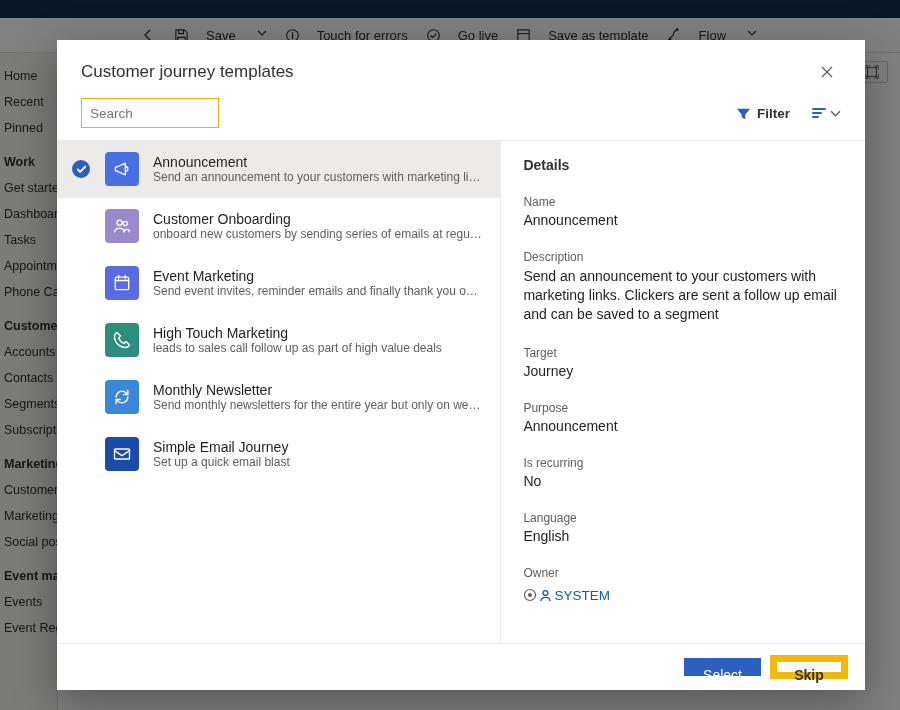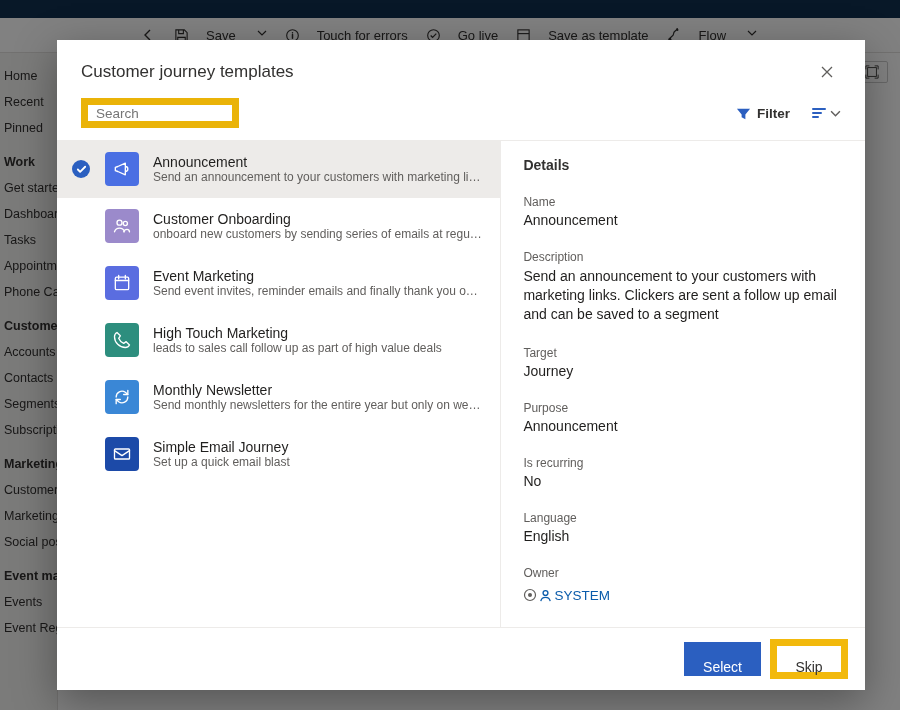--- a/index.html
+++ b/index.html
@@ -20,21 +20,21 @@
   .bg-designer-strip .pill { background:#fff; border:1px solid #ccc; padding:3px 8px; border-radius:2px; display:flex; align-items:center; gap:6px;}
 
   
   .scrim { position: absolute; inset: 0; background: rgba(0,0,0,0.35); }
   .modal { position: absolute; left: 57px; top: 40px; right: 35px; bottom: 20px; background: #fff; box-shadow: 0 12px 40px rgba(0,0,0,0.35); display: flex; flex-direction: column; }
   .modal-header { padding: 18px 24px 8px 24px; display: flex; align-items: center; justify-content: space-between; }
   .modal-title { font-size: 17px; font-weight: 400; color: #323130; }
   .close-btn { width: 28px; height: 28px; display:flex; align-items:center; justify-content:center; cursor:pointer; color:#605e5c; }
 
   .modal-controls { padding: 4px 24px 12px 24px; display:flex; align-items:center; justify-content:space-between; }
-  .search-box { width: 158px; height: 30px; border:7px solid #eab308; display:flex; align-items:center; padding: 7px 8px; }
+  .search-box { width: 138px; height: 30px; border:1px solid #eab308; display:flex; align-items:center; padding: 7px 8px; }
   .search-box input { border:none; outline:none; flex:1; font-size:13.5px; color:#323130; background:transparent; }
   .controls-right { display:flex; align-items:center; gap:22px; font-size:13.5px; color:#323130; }
   .filter-btn { display:flex; align-items:center; gap:6px; cursor:pointer; font-weight:600; }
   .sort-btn { display:flex; align-items:center; gap:2px; cursor:pointer; }
 
   .modal-body { flex:1; display:flex; border-top:1px solid #edebe9; min-height:0; }
   .template-list { flex: 1 1 55%; overflow-y:auto; border-right:1px solid #edebe9; }
   .tpl-row { display:flex; align-items:center; gap:14px; padding:11px 18px 11px 14px; cursor:pointer; border-bottom:1px solid transparent; }
   .tpl-row.selected { background:#edebe9; }
   .tpl-check { width:20px; display:flex; justify-content:center; }
@@ -44,23 +44,23 @@
   .tpl-title { font-size:14px; color:#201f1e; }
   .tpl-desc { font-size:12px; color:#605e5c; white-space:nowrap; overflow:hidden; text-overflow:ellipsis; }
 
   .details-pane { flex: 1 1 45%; padding: 16px 22px; overflow-y:auto; font-size:13.5px; color:#323130; }
   .details-pane h3 { font-size:14px; font-weight:600; margin-bottom:14px; }
   .detail-label { font-size:12px; color:#605e5c; margin-top:22px; }
   .detail-value { font-size:14px; color:#201f1e; margin-top:3px; }
   .owner-row { display:flex; align-items:center; gap:1px; margin-top:8px; color:#0b5cab; font-size:13.5px; }
 
   .modal-footer { border-top:1px solid #edebe9; padding:14px 20px; display:flex; justify-content:flex-end; gap:12px; }
-  .btn { min-width:72px; height:16px; padding:16px 18px; font-size:14px; border:1px solid transparent; cursor:pointer; }
+  .btn { min-width:72px; height:16px; padding:8px 18px; font-size:14px; border:1px solid transparent; cursor:pointer; }
   .btn-primary { background:#2b5fc0; color:#fff; }
-  .btn-secondary { background:#fff; color:#323130; border:1px solid #8a8886; }
+  .btn-secondary { background:#fff; color:#323130; border:1px solid #8a8886;font-weight:bold; }
   .btn-highlight { box-shadow: 0 0 0 3px #f2b90c inset, 0 0 0 3px #f2b90c; border-color:#f2b90c; }
 
   
   .c-blue   { background:#4a6fe3; } 
   .c-purple { background:#9b8acb; }
   .c-indigo { background:#5a6de0; }
   .c-teal   { background:#2d8e7e; }
   .c-cyan   { background:#3a87d6; }
   .c-navy   { background:#1c4aa8; }
 </style>

